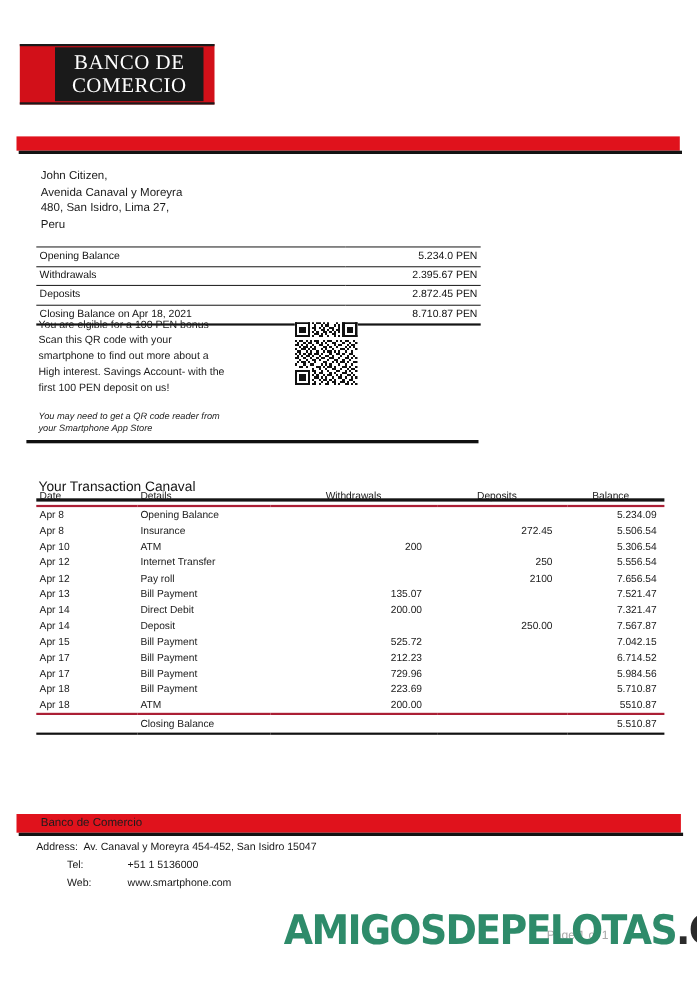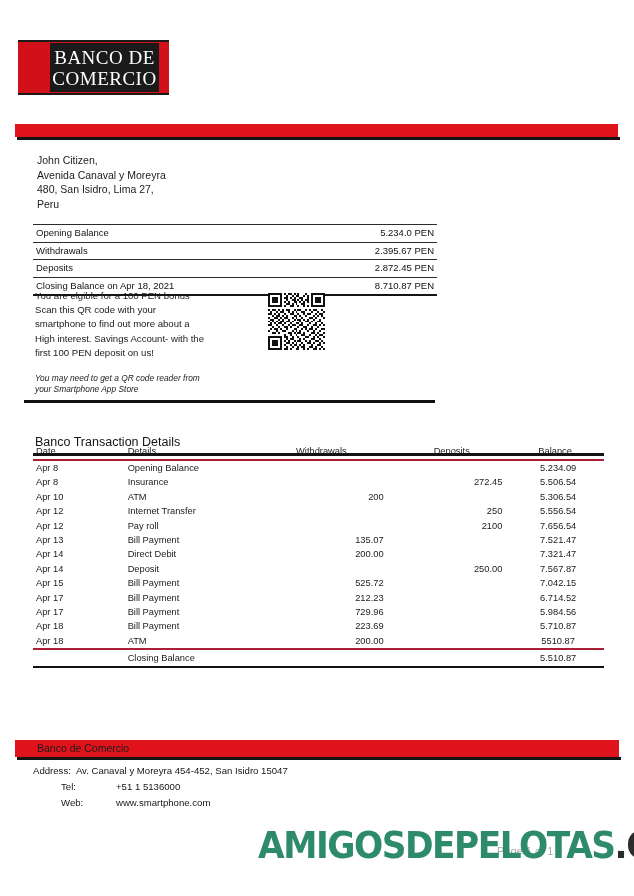--- a/index.html
+++ b/index.html
@@ -20,21 +20,21 @@
     position: absolute;
     inset: 0;
     background: #ffffff;
   }
 
   
   .logo-wrap {
     position: absolute;
     left: 18px;
     top: 40px;
-    width: 151px;
+    width: 177px;
     height: 55px;
     background: #d21019;
     box-sizing: border-box;
     padding: 3px 0;
   }
   .logo-inner {
     position: absolute;
     left: 32px;
     top: 3px;
     right: 10px;
@@ -188,21 +188,21 @@
     line-height: 12.2px;
     white-space: nowrap;
   }
   table.tx .c-date  { width: 118px; }
   table.tx .c-det   { width: 141px; }
   table.tx .c-wd    { width: 126px; }
   table.tx .c-dep   { width: 105px; }
   table.tx .c-bal   { width: 81px; }
 
   table.tx td.num { text-align: right; padding-right: 14px; }
-  table.tx td.num-bal { text-align: center; padding-right: 7px; }
+  table.tx td.num-bal { text-align: right; padding-right: 7px; }
   table.tx th.h-wd  { padding-left: 50px; }
   table.tx th.h-dep { padding-left: 36px; }
   table.tx th.h-bal { padding-left: 22px; }
 
   table.tx tr.closing-row td {
     border-top: 2.2px solid #ab1f35;
     border-bottom: 2.6px solid #121212;
     padding-top: 2px;
     padding-bottom: 2px;
   }
@@ -561,21 +561,21 @@
       </g>
     </svg>
   </div>
 
   <div class="promo-note">
     <div>You may need to get a QR code reader from</div>
     <div>your Smartphone App Store</div>
   </div>
   <div class="promo-rule"></div>
 
-  <div class="tx-title">Banco Transaction Details</div>
+  <div class="tx-title">Your Transaction Canaval</div>
   <div class="tx-title-rule"></div>
 
   <table class="tx">
     <thead>
       <tr>
         <th class="c-date">Date</th>
         <th class="c-det">Details</th>
         <th class="c-wd h-wd">Withdrawals</th>
         <th class="c-dep h-dep">Deposits</th>
         <th class="c-bal h-bal">Balance</th>

